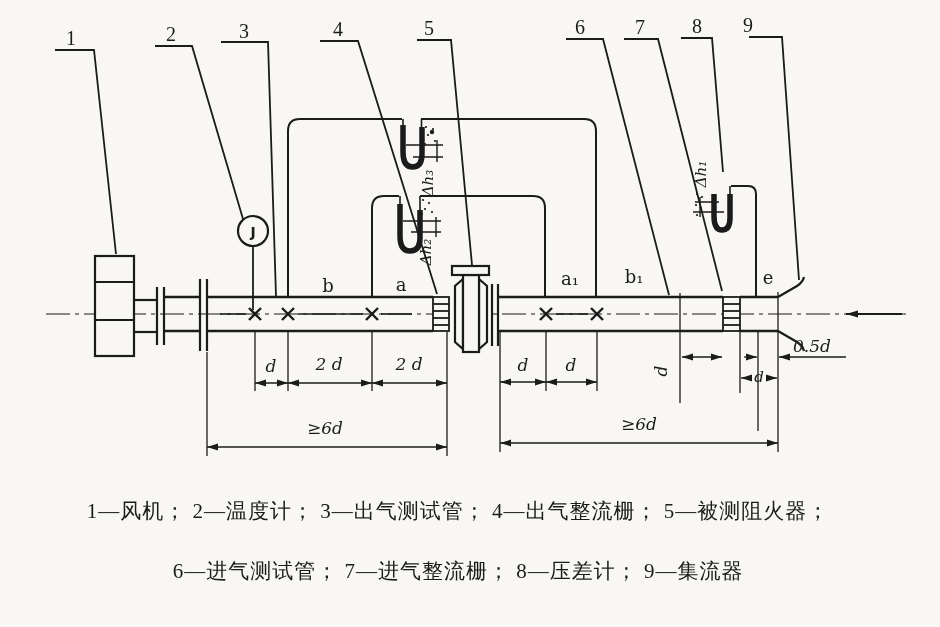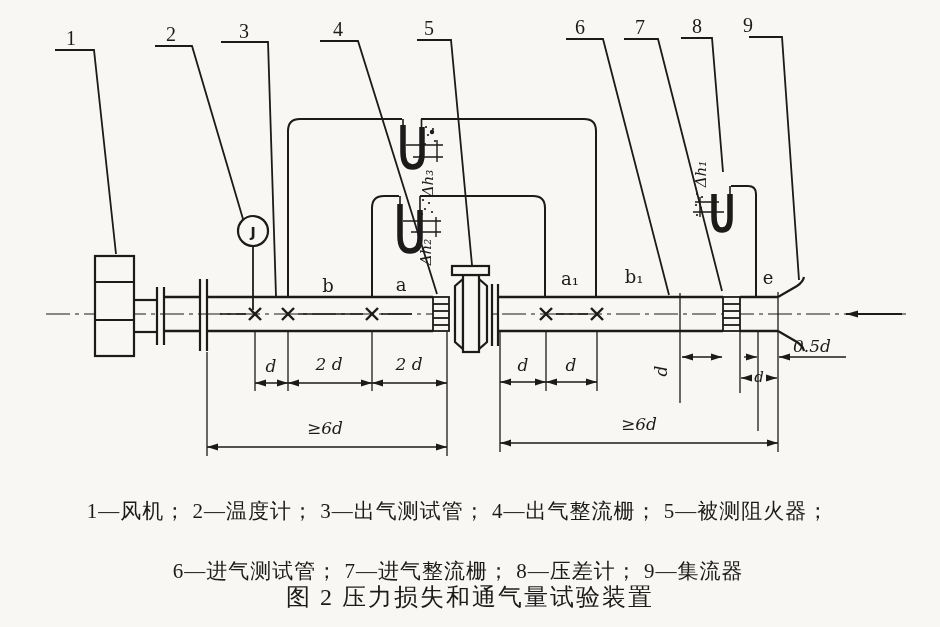--- a/index.html
+++ b/index.html
@@ -251,14 +251,13 @@
     <text class="dim" x="571" y="371">d</text>
     <text class="dim" x="639" y="430">≥6d</text>
     <text class="dim" x="667" y="371" transform="rotate(-90 667 371)">d</text>
     <text class="dimsm" x="759" y="382">d</text>
     <text class="dim" x="812" y="352">0.5d</text>
   </g>
 </svg>
 
 <div class="legend-line legend1">1—风机； 2—温度计； 3—出气测试管； 4—出气整流栅； 5—被测阻火器；</div>
 <div class="legend-line legend2">6—进气测试管； 7—进气整流栅； 8—压差计； 9—集流器</div>
-<div class="caption">图 2  压力损失和通气量试验装置</div>
 </div>
 
 </body></html>

